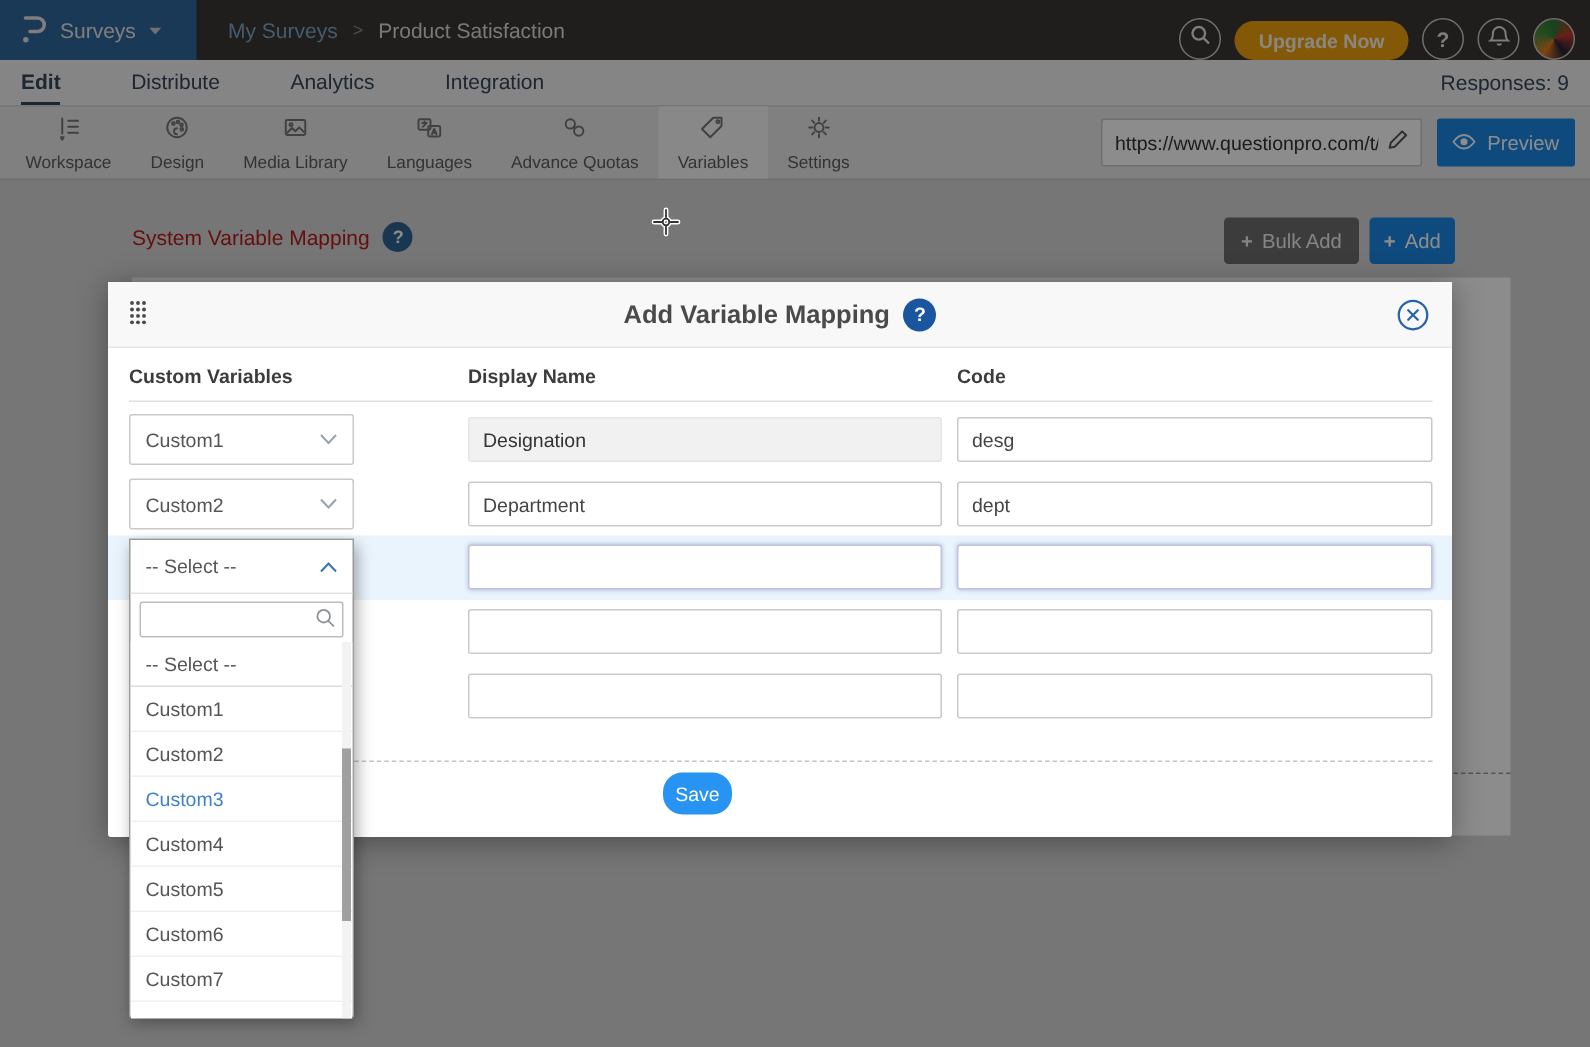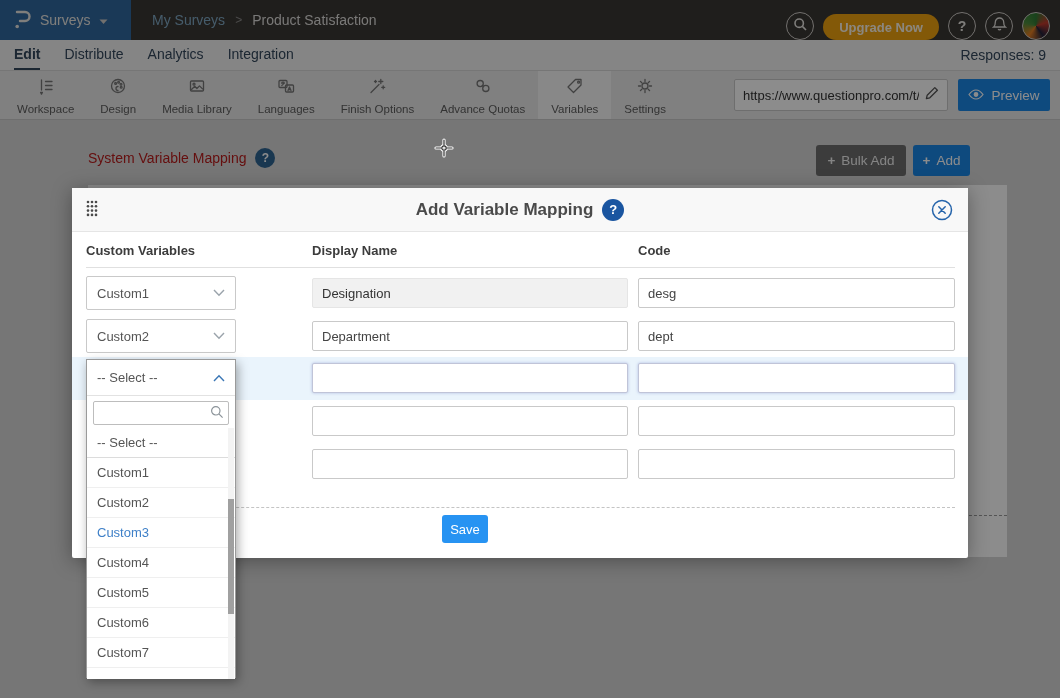--- a/index.html
+++ b/index.html
@@ -19,21 +19,21 @@
   .top-actions { position:absolute; right:10px; top:0; height:40px; display:flex; align-items:flex-end; gap:9px; }
   .circ { width:28px; height:28px; border-radius:50%; border:1px solid #cfccc8; display:flex; align-items:center; justify-content:center; cursor:pointer; }
   .circ .q { color:#e6e4e0; font-size:14px; font-weight:bold; }
   .upgrade { height:26px; padding:0 16px; border-radius:13px; background:#efa20f; color:#fdf6e8;
              font-size:13px; font-weight:bold; display:flex; align-items:center; cursor:pointer; }
   .avatar { width:28px; height:28px; border-radius:50%; border:1px solid #cfccc8;
             background:conic-gradient(#2d7a34,#c0392b,#22223a,#e67e22,#4a8a3c,#2d7a34); cursor:pointer; }
 
   
   .nav { position:absolute; left:0; top:40px; width:1060px; height:30px; background:#f2f2f2;
-         display:flex; align-items:center; gap:24px; padding:0 14px; font-size:14px; color:#33475c; }
+         display:flex; align-items:center; gap:47px; padding:0 14px; font-size:14px; color:#33475c; }
   .nav-item { height:30px; display:flex; align-items:center; cursor:pointer; border-bottom:2px solid transparent; }
   .nav-item.active { border-bottom:2px solid #33475c; font-weight:bold; }
   .responses { margin-left:auto; color:#33475c; }
 
   
   .toolbar { position:absolute; left:0; top:70px; width:1060px; height:50px; background:#e9e9e9;
              border-top:1px solid #d8d8d8; border-bottom:1px solid #c9c9c9; display:flex; align-items:stretch; padding-left:4px; }
   .titem { display:flex; flex-direction:column; align-items:center; justify-content:center; gap:3px;
            padding:0 13px; cursor:pointer; color:#666;text-align:right; }
   .titem.active { background:#f8f8f8; }
@@ -85,21 +85,21 @@
   .minput { position:absolute; top:6px; height:30px; border:1px solid #c9c9c9; border-radius:2px; background:#fff;
             font-size:13px; color:#444; padding:0 9px; font-family:"Liberation Sans",sans-serif; outline:none; }
   .minput.disp { left:226px; width:316px; }
   .minput.code { left:552px; width:317px; }
   .minput.gray { background:#f1f1f1; border-color:#e5e5e5; color:#333; }
   .minput.glow { border-color:#c0c4d8; box-shadow:0 0 3px rgba(120,130,200,0.5); }
   .row-highlight { position:absolute; left:0; width:896px; top:169px; height:43px; background:#eaf4fc; }
 
   .mdash { position:absolute; left:14px; right:13px; top:319px; border-top:1px dashed #c4c4c4; }
   .savebtn { position:absolute; left:370px; top:327px; width:46px; height:28px; background:#2793f2; border:none;
-             border-radius:3px; color:#fff; font-size:13px; cursor:pointer; font-family:"Liberation Sans",sans-serif; }
+             border-radius:13px; color:#fff; font-size:13px; cursor:pointer; font-family:"Liberation Sans",sans-serif; }
 
   
   .dropdown { position:absolute; left:86px; top:359px; width:150px; height:319px; background:#fff; z-index:20;
               border:1px solid #9a9a9a; box-shadow:2px 4px 10px rgba(0,0,0,0.35); }
   .dd-control { height:36px; border-bottom:1px solid #e2e2e2; display:flex; align-items:center;
                 justify-content:space-between; padding:0 10px; cursor:pointer; }
   .dd-control span { font-size:13px; color:#555; }
   .dd-search { padding:5px 6px 3px 6px; position:relative; }
   .dd-search input { width:100%; height:24px; border:1px solid #bdbdbd; border-radius:2px; padding:0 22px 0 6px;
                      font-size:12.5px; outline:none; font-family:"Liberation Sans",sans-serif; }
@@ -207,28 +207,20 @@
     <div class="titem">
       <span>
         <svg width="20" height="20" viewBox="0 0 20 20">
             <rect x="3" y="4.5" width="8" height="7" rx="1"></rect>
             <path d="M5.5 7 h3 M7 6 v1 M5.8 9.5 q1.2-0.8 2.4-2.5"></path>
             <rect x="9.5" y="9" width="8" height="7" rx="1"></rect>
             <path d="M12 14.5 l1.5-3.5 1.5 3.5 M12.5 13.5 h2"></path>
           </svg>
       </span>
       <span class="tlabel">Languages</span>
-    </div>
-    <div class="titem">
-      <span>
-        <svg width="20" height="20" viewBox="0 0 20 20">
-            <path d="M4 16.5 L12 8.5 M13.8 3.5 v4 M11.8 5.5 h4 M16.2 9.8 v3 M14.7 11.3 h3 M8.5 4.5 v2 M7.5 5.5 h2"></path>
-          </svg>
-      </span>
-      <span class="tlabel">Finish Options</span>
     </div>
     <div class="titem">
       <span>
         <svg width="20" height="20" viewBox="0 0 20 20">
             <circle cx="7.2" cy="7.6" r="3.1"></circle>
             <circle cx="12.8" cy="12.4" r="3.1"></circle>
             <path d="M9.4 9.6 l1.2 0.9"></path>
           </svg>
       </span>
       <span class="tlabel">Advance Quotas</span>

